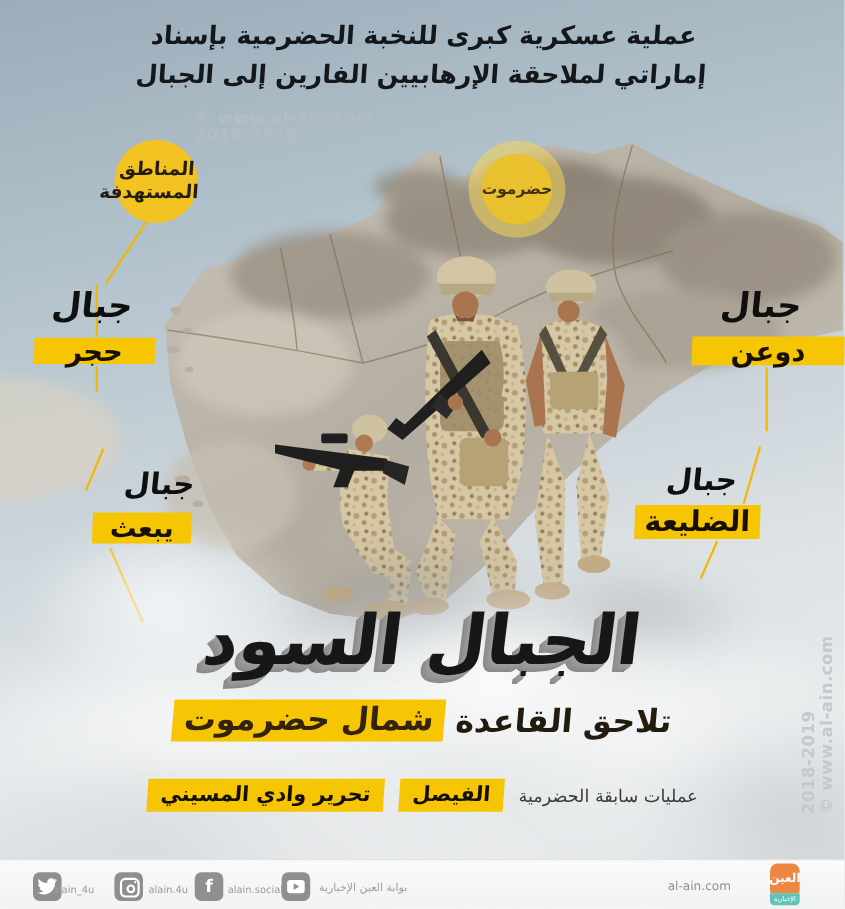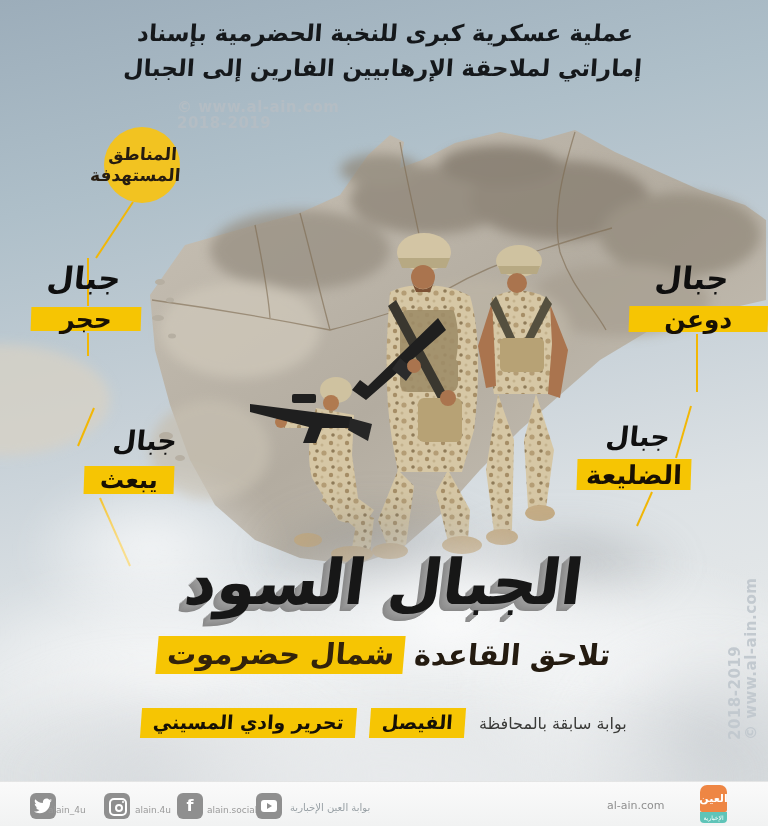--- a/index.html
+++ b/index.html
@@ -228,41 +228,44 @@
     <div>© www.al-ain.com</div>
   </div>
 
   <div id="targets-badge">
     <div class="t">
       <div>المناطق</div>
       <div class="l2">المستهدفة</div>
     </div>
   </div>
 
+  <div id="hadhramaut-badge">
+    <div class="inner">حضرموت</div>
+  </div>
 
   <div id="hajr-prefix" class="lbl-prefix">جبال</div>
   <div id="hajr-bar" class="lbl-bar">حجر</div>
 
   <div id="yabath-prefix" class="lbl-prefix">جبال</div>
   <div id="yabath-bar" class="lbl-bar">يبعث</div>
 
   <div id="doan-prefix" class="lbl-prefix">جبال</div>
   <div id="doan-bar" class="lbl-bar">دوعن</div>
 
   <div id="dhulaia-prefix" class="lbl-prefix">جبال</div>
   <div id="dhulaia-bar" class="lbl-bar">الضليعة</div>
 
   <div id="title">الجبال السود</div>
   <div id="subtitle">
     <span>تلاحق القاعدة</span>
     <span class="hl">شمال حضرموت</span>
   </div>
 
   <div id="footnote">
-    <span class="intro">بوابة سابقة بالمحافظة</span>
+    <span class="intro">عمليات سابقة الحضرمية</span>
     <span class="chip">الفيصل</span>
     <span class="chip">تحرير وادي المسيني</span>
   </div>
 
   <div id="footer">
     <div class="sicon" style="left:30px;">
       <svg width="18" height="16" viewBox="0 0 24 20">
           <path fill="#fff" d="M24,2.4c-0.9,0.4-1.8,0.7-2.8,0.8c1-0.6,1.8-1.6,2.2-2.7c-0.9,0.6-2,1-3.1,1.2C19.4,0.6,18.1,0,16.7,0c-2.7,0-4.9,2.2-4.9,4.9c0,0.4,0,0.8,0.1,1.1C7.8,5.8,4.2,3.8,1.7,0.9C1.2,1.6,1,2.5,1,3.4c0,1.7,0.9,3.2,2.2,4.1C2.4,7.5,1.6,7.3,1,6.9v0.1c0,2.4,1.7,4.4,3.9,4.8c-0.4,0.1-0.8,0.2-1.3,0.2c-0.3,0-0.6,0-0.9-0.1c0.6,2,2.4,3.4,4.6,3.4c-1.7,1.3-3.8,2.1-6.1,2.1c-0.4,0-0.8,0-1.2-0.1C2.2,18.7,4.8,19.5,7.5,19.5c9,0,14-7.5,14-14c0-0.2,0-0.4,0-0.6C22.5,4.3,23.3,3.4,24,2.4z"></path>
         </svg>
     </div>

